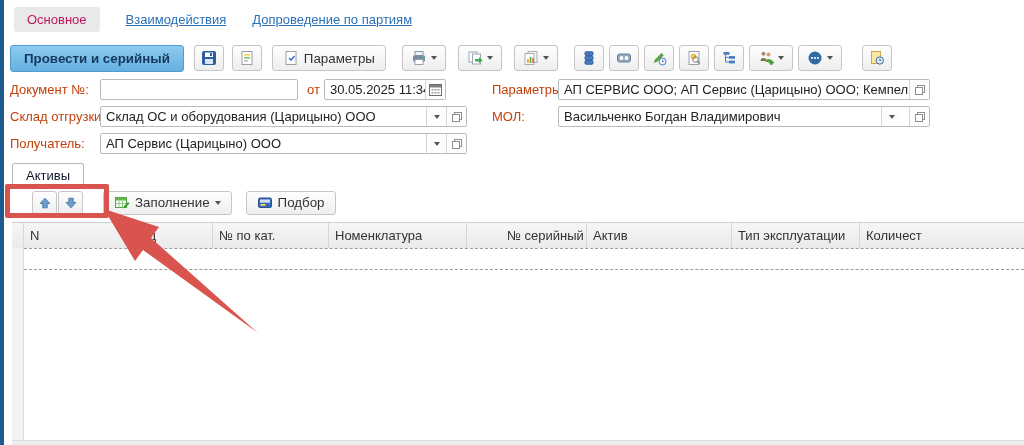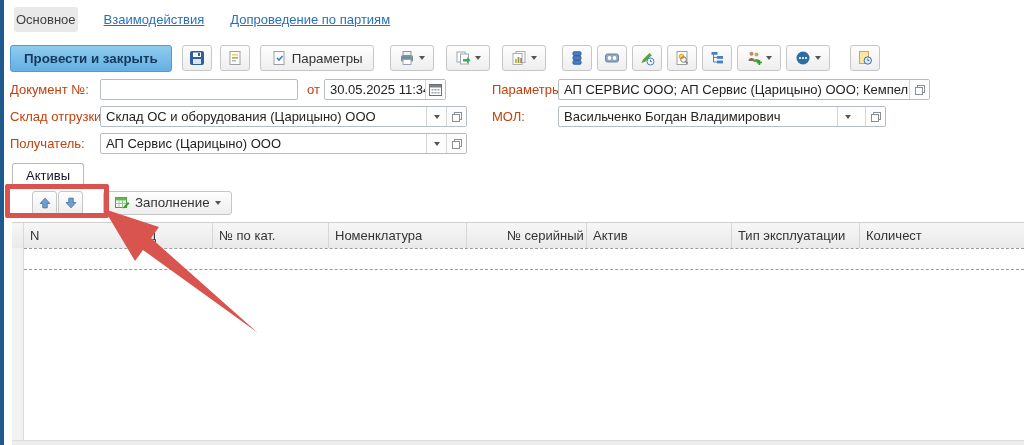--- a/index.html
+++ b/index.html
@@ -5,21 +5,21 @@
   html,body{margin:0;padding:0;}
   body{
     width:1024px;height:445px;position:relative;overflow:hidden;
     background:#fff;color:#222;
     font-family:"Liberation Sans",sans-serif;font-size:13px;
   }
   .left-strip{position:absolute;left:0;top:0;width:4px;height:445px;background:#1e5a8e;}
 
   
   .tabs-row{position:absolute;left:14px;top:6px;height:26px;display:flex;align-items:center;gap:26px;}
-  .tab-active{background:#e9e9e9;border-radius:3px;padding:5px 2px;color:#404040;white-space:nowrap;}
+  .tab-active{background:#e9e9e9;border-radius:3px;padding:5px 13px;color:#be185d;white-space:nowrap;}
   .tab-link{color:#2970b8;text-decoration:underline;white-space:nowrap;cursor:pointer;}
 
   
   .cmdbar{position:absolute;left:10px;top:44px;height:28px;display:flex;align-items:center;}
   .btn{display:inline-flex;align-items:center;justify-content:center;height:26px;
        border:1px solid #c6c6c6;border-radius:3px;background:linear-gradient(#fefefe,#eeeeee);
        box-sizing:border-box;cursor:pointer;white-space:nowrap;color:#333;}
   .btn-primary{background:linear-gradient(#8fcbee,#64b0e2);border-color:#4f9ccf;
        font-weight:bold;color:#14395c;padding:0 13px;height:27px;}
   .icon-btn{width:30px;}
@@ -73,21 +73,21 @@
 
 <div class="left-strip"></div>
 
 <div class="tabs-row">
   <div class="tab-active">Основное</div>
   <a class="tab-link">Взаимодействия</a>
   <a class="tab-link">Допроведение по партиям</a>
 </div>
 
 <div class="cmdbar">
-  <button class="btn btn-primary">Провести и закрыть</button>
+  <button class="btn btn-primary">Провести и серийный</button>
 
   <button class="btn icon-btn ml10">
     <span>
         <svg width="16" height="16" viewBox="0 0 16 16">
           <rect x="1" y="1" width="14" height="14" rx="2" fill="#2f5e9e"></rect>
           <rect x="4" y="2.5" width="8" height="4.5" fill="#fff"></rect>
           <rect x="4" y="9" width="8" height="5" fill="#d8e6f4"></rect>
           <rect x="9" y="3" width="2" height="3" fill="#2f5e9e"></rect>
         </svg>
       </span>
@@ -286,21 +286,21 @@
     <span>
         <svg width="12" height="12" viewBox="0 0 12 12">
           <rect x="3.5" y="1.5" width="7" height="7" fill="#fff" stroke="#8a8f94"></rect>
           <rect x="1.5" y="3.5" width="7" height="7" fill="#fff" stroke="#8a8f94"></rect>
         </svg>
       </span>
   </div>
 </div>
 
 <div class="flabel" style="left:492px;top:109px;">МОЛ:</div>
-<div class="field" style="left:558px;top:106px;width:328px;gap:8px;">
+<div class="field" style="left:558px;top:106px;width:372px;gap:8px;">
   <div class="val">Васильченко Богдан Владимирович</div>
   <div class="sect">
       <span class="caret"></span>
     </div>
   <div class="sect">
     <span>
         <svg width="12" height="12" viewBox="0 0 12 12">
           <rect x="3.5" y="1.5" width="7" height="7" fill="#fff" stroke="#8a8f94"></rect>
           <rect x="1.5" y="3.5" width="7" height="7" fill="#fff" stroke="#8a8f94"></rect>
         </svg>
@@ -351,20 +351,30 @@
           <rect x="1.5" y="2.5" width="11" height="10" fill="#fff" stroke="#4a9e3f"></rect>
           <rect x="1.5" y="2.5" width="11" height="3" fill="#67b551"></rect>
           <path d="M5 5.5 V12.5 M8.5 5.5 V12.5 M1.5 8.5 H12.5" stroke="#8fcb80" fill="none"></path>
           <polygon points="9,13.5 10,11 14,7 15.5,8.5 11.5,12.5" fill="#3e9e35"></polygon>
         </svg>
       </span>
     <span>Заполнение</span>
     <span class="caret"></span>
   </button>
 
+  <button class="btn label-btn" style="margin-left:14px;">
+    <span>
+        <svg width="16" height="16" viewBox="0 0 16 16">
+          <rect x="1.5" y="3" width="13" height="9.5" rx="1.5" fill="#3a68b8" stroke="#2b4f93"></rect>
+          <rect x="3" y="4.5" width="10" height="3.2" fill="#cfe0f5"></rect>
+          <rect x="3.5" y="9" width="5" height="1.8" fill="#ffd94d"></rect>
+        </svg>
+      </span>
+    <span>Подбор</span>
+  </button>
 </div>
 
 <div class="grid">
   <div class="grid-header">
     <div class="gh-gutter"></div>
     <div class="gh-cell first" style="width:103px;">N</div>
     <div class="gh-cell" style="width:85px;">Код</div>
     <div class="gh-cell" style="width:104px;">№ по кат.</div>
     <div class="gh-cell" style="width:138px;margin-left:12px;">Номенклатура</div>
     <div class="gh-cell" style="width:120px;padding-left:40px;">№ серийный</div>

